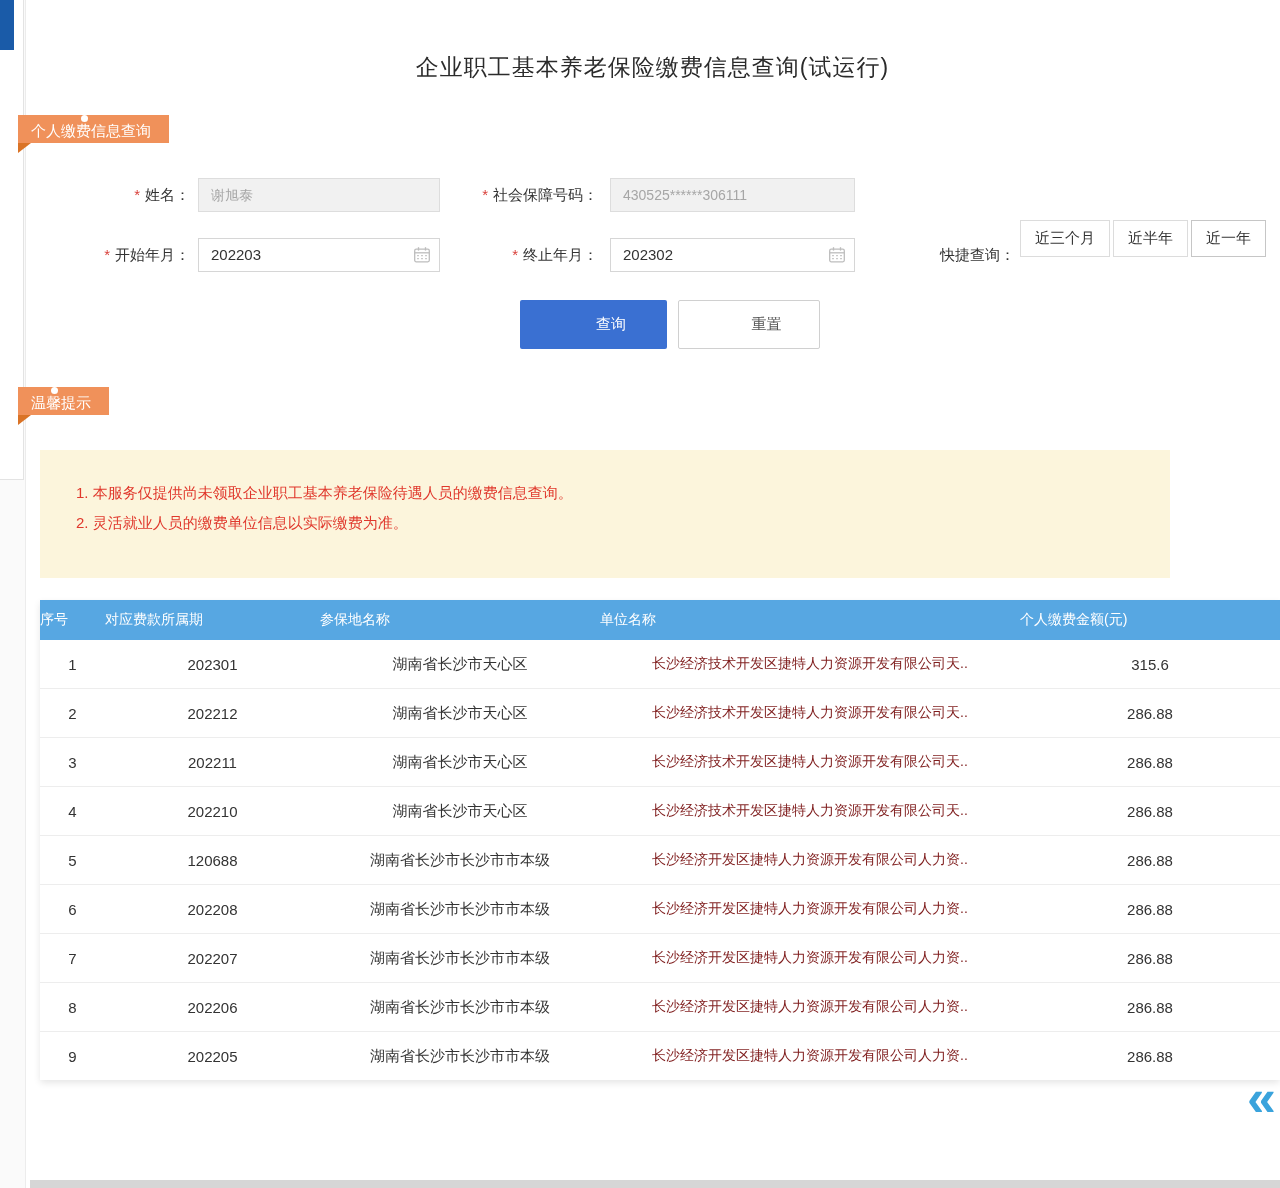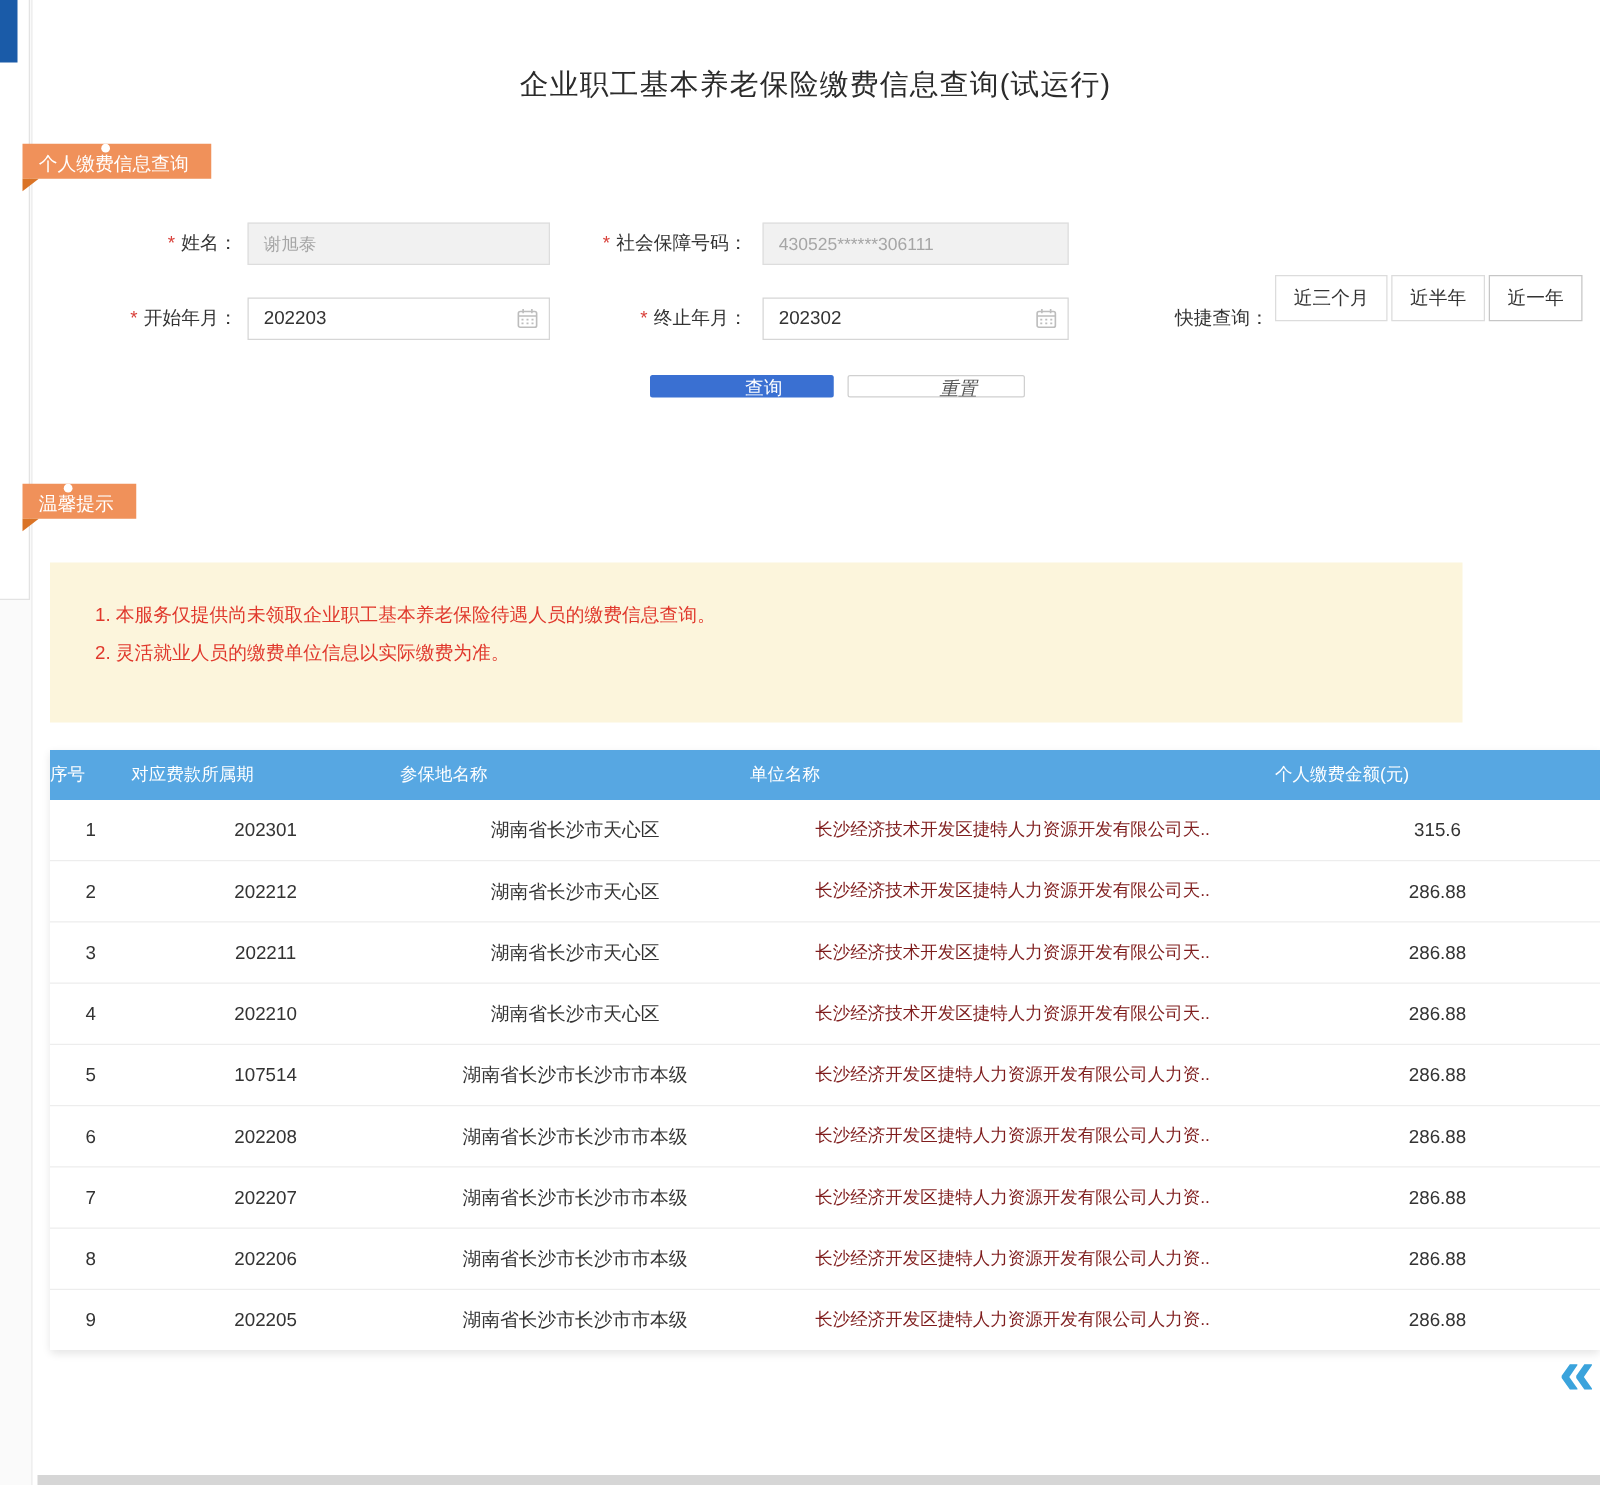--- a/index.html
+++ b/index.html
@@ -22,23 +22,23 @@
 
   
   .req{color:#d9403a;margin-right:5px;}
   .flabel{position:absolute;height:34px;line-height:34px;text-align:right;font-size:15px;color:#333;}
   .input{position:absolute;height:34px;line-height:32px;border:1px solid #d6d6d6;background:#fff;font-size:15px;color:#333;padding:0 34px 0 12px;box-sizing:border-box;}
   .input.disabled{background:#f1f1f1;border-color:#dddddd;color:#a6a6a6;font-size:14px;}
   .input .cal{position:absolute;right:8px;top:7px;line-height:0;}
   .quick{position:absolute;left:1020px;top:220px;display:flex;gap:3px;}
   .qbtn{height:37px;padding:0 14px;border:1px solid #dcdcdc;background:#fff;font-size:15px;color:#333;font-family:inherit;cursor:pointer;}
   .qbtn.last{border-color:#c6c6c6;}
-  .btn{position:absolute;top:300px;height:18px;font-size:15px;font-family:inherit;cursor:pointer;border:none;padding-left:41px;}
+  .btn{position:absolute;top:300px;height:49px;font-size:15px;font-family:inherit;cursor:pointer;border:none;padding-left:41px;}
   .btn.primary{left:520px;width:147px;background:var(--blue_btn,#3a70d2);color:#fff;border-radius:2px;}
-  .btn.reset{left:678px;width:142px;background:#fff;border:1px solid #d0d0d0;color:#555;border-radius:2px;font-style:italic;}
+  .btn.reset{left:678px;width:142px;background:#fff;border:1px solid #d0d0d0;color:#555;border-radius:2px;}
 
   
   .notice{position:absolute;left:40px;top:450px;width:1130px;height:128px;background:var(--notice_bg,#fcf5dc);box-sizing:border-box;padding:30px 20px 0 36px;}
   .notice p{margin:0 0 5px;font-size:15px;color:var(--notice_red,#e0382c);line-height:25px;}
 
   
   .table{position:absolute;left:40px;top:600px;width:1240px;background:#fff;box-shadow:0 3px 7px rgba(0,0,0,0.10);border-radius:0 0 4px 4px;}
   .thead{display:grid;grid-template-columns:65px 215px 280px 420px 1fr;background:var(--header_blue,#57a7e2);height:40px;align-items:center;color:#fff;font-size:14px;}
   .thead > div{text-align:left;}
   .trow{display:grid;grid-template-columns:65px 215px 280px 420px 1fr;height:48px;align-items:center;border-top:1px solid #ededed;font-size:15px;color:#333;background:#fff;}
@@ -180,21 +180,21 @@
         </div>
         <div class="trow">
           <div class="tcell c0">4</div>
           <div class="tcell c1">202210</div>
           <div class="tcell c2">湖南省长沙市天心区</div>
           <div class="tcell c3">长沙经济技术开发区捷特人力资源开发有限公司天..</div>
           <div class="tcell c4">286.88</div>
         </div>
         <div class="trow">
           <div class="tcell c0">5</div>
-          <div class="tcell c1">107514</div>
+          <div class="tcell c1">120688</div>
           <div class="tcell c2">湖南省长沙市长沙市市本级</div>
           <div class="tcell c3">长沙经济开发区捷特人力资源开发有限公司人力资..</div>
           <div class="tcell c4">286.88</div>
         </div>
         <div class="trow">
           <div class="tcell c0">6</div>
           <div class="tcell c1">202208</div>
           <div class="tcell c2">湖南省长沙市长沙市市本级</div>
           <div class="tcell c3">长沙经济开发区捷特人力资源开发有限公司人力资..</div>
           <div class="tcell c4">286.88</div>

